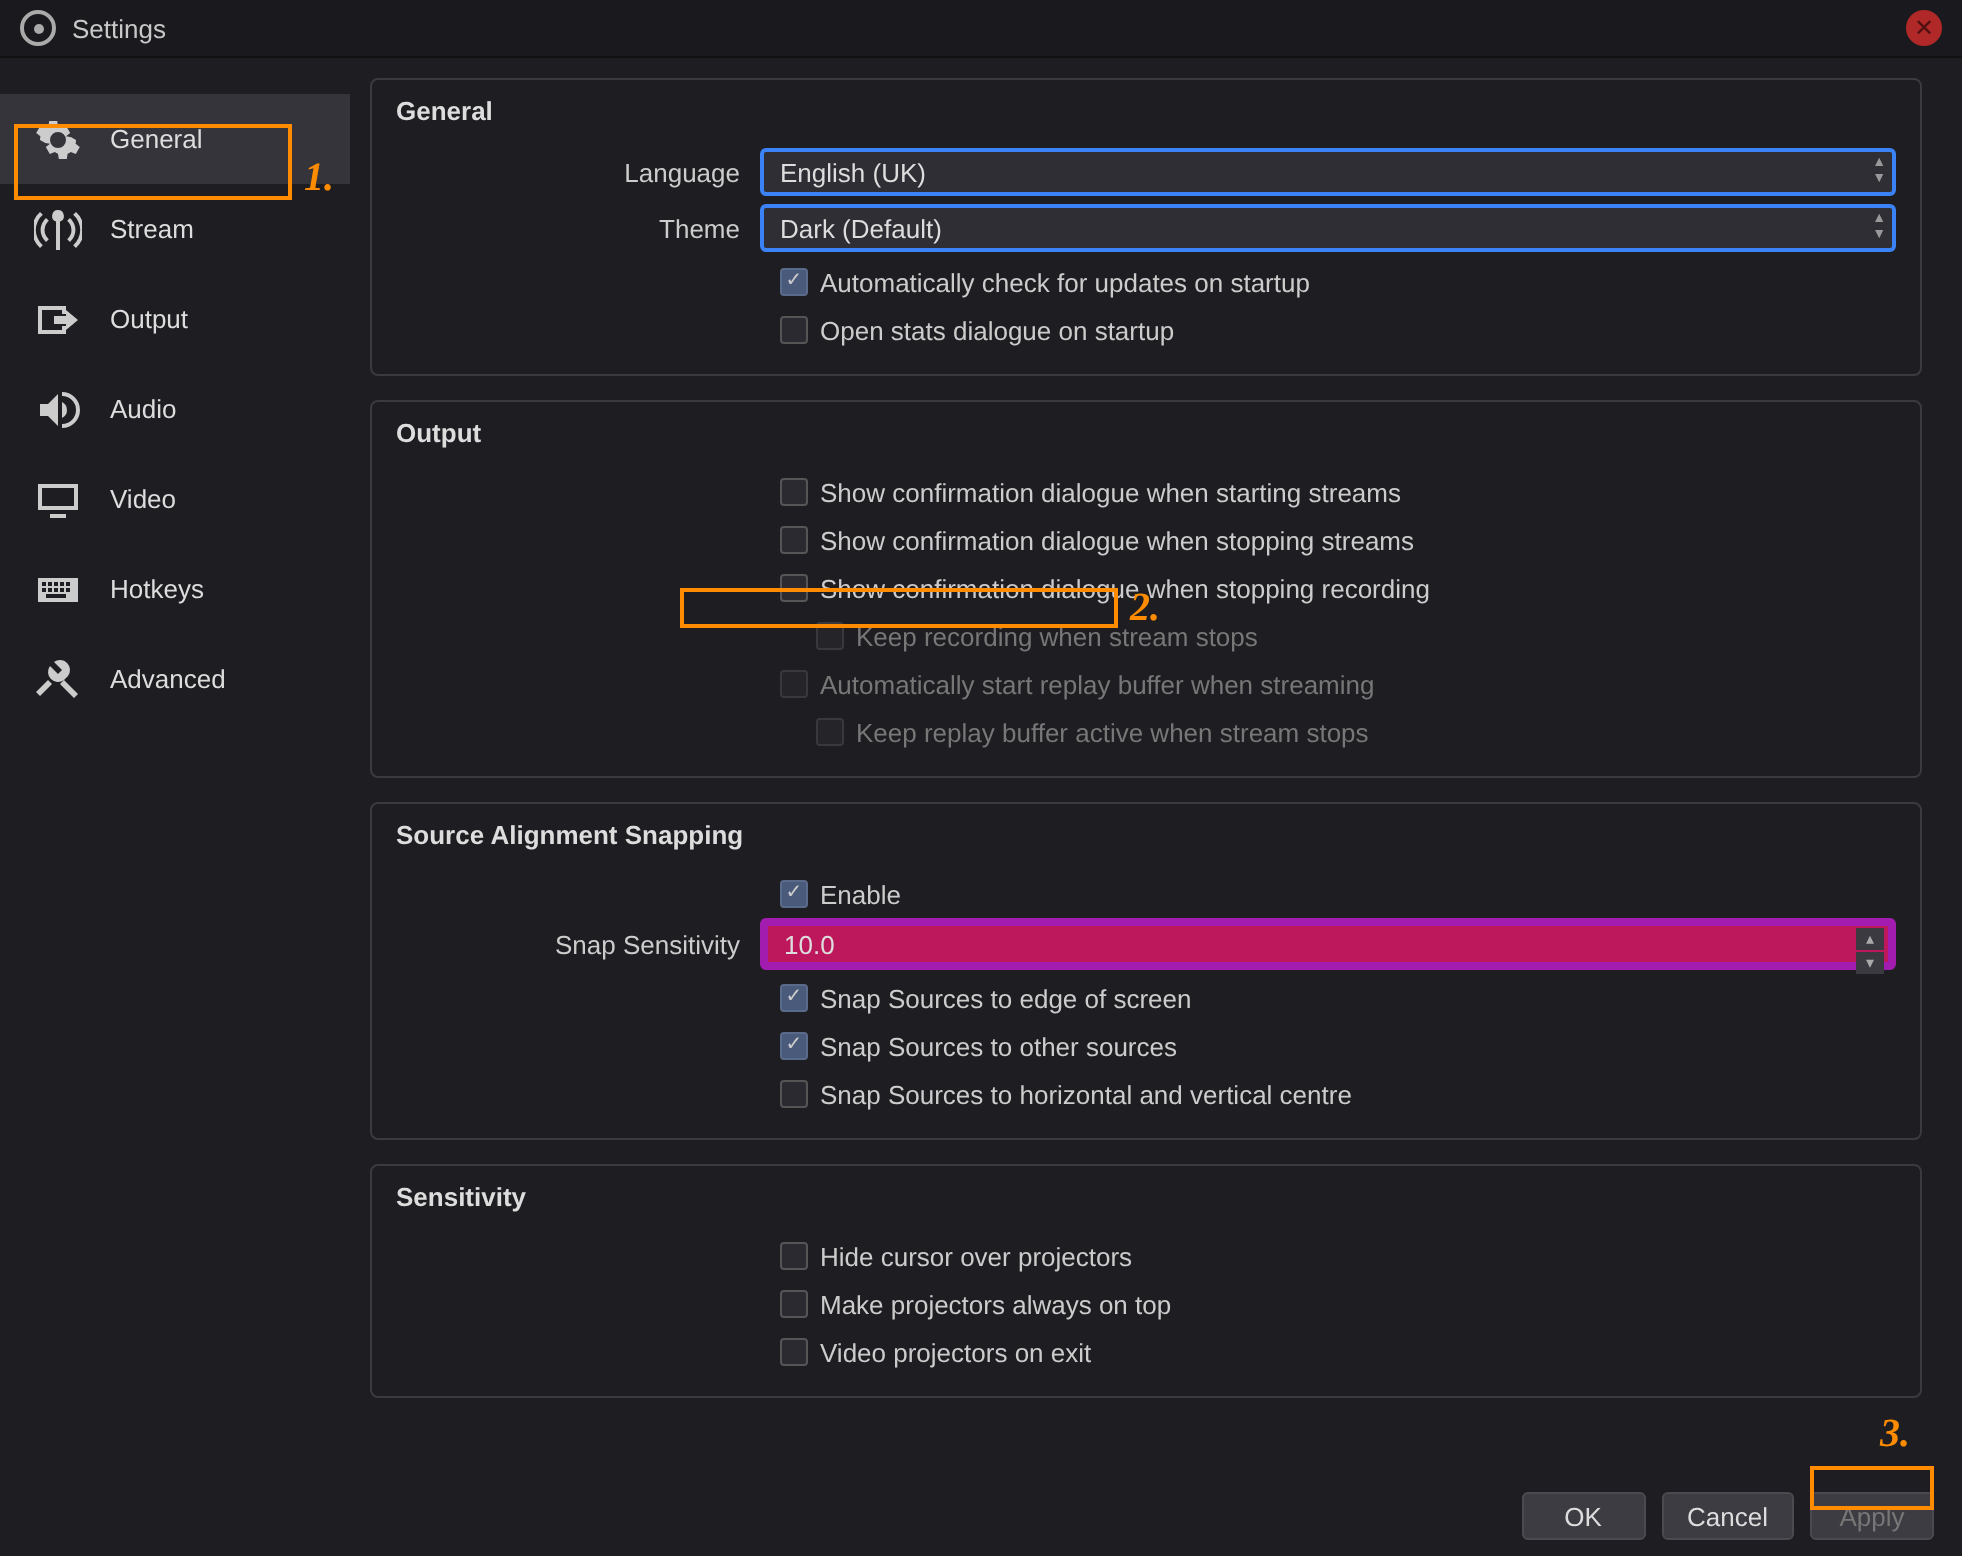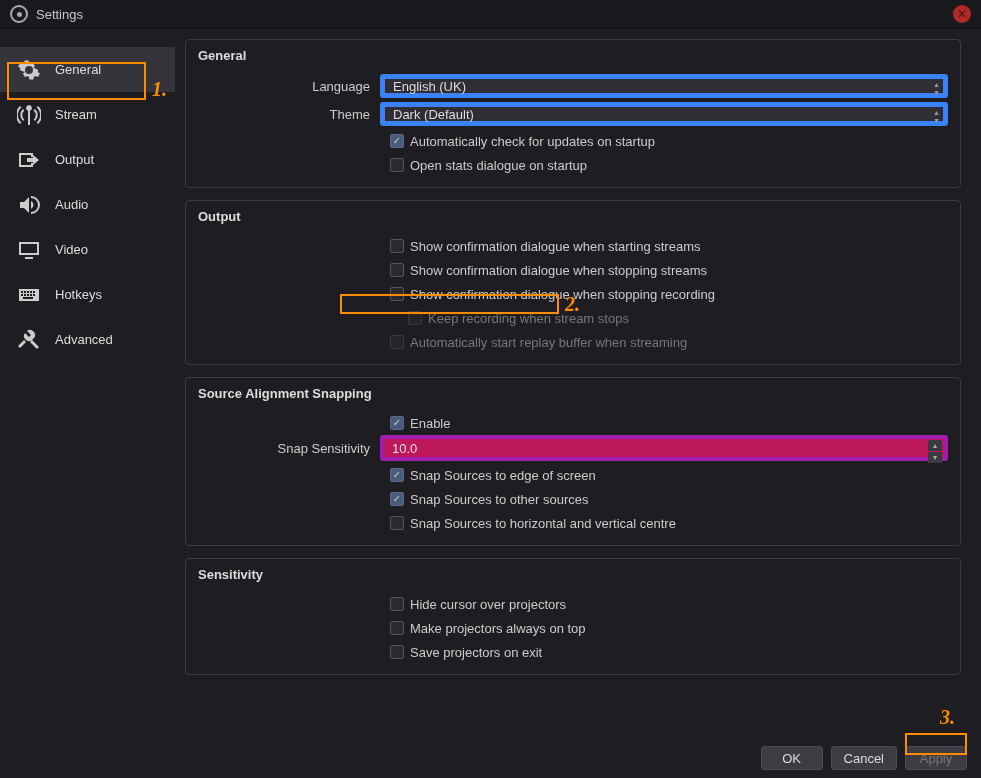--- a/index.html
+++ b/index.html
@@ -30,21 +30,21 @@
 .main::-webkit-scrollbar-track { background:#2a2a2e; }
 .main::-webkit-scrollbar-thumb { background:#4a4a50; border-radius:2px; }
 
 .group { border:1px solid #3a3a40; border-radius:4px; margin-bottom:12px; padding:8px 12px 10px; }
 .group-title { font-weight:bold; color:#ddd; margin-bottom:10px; }
 
 .row { display:flex; align-items:center; min-height:26px; margin-bottom:2px; }
 .row .label { width:182px; text-align:right; padding-right:10px; color:#ccc; }
 .row .control { flex:1; }
 
-.select { background:#2e2e34; border:5px solid #3b82f6; border-radius:3px; height:24px; display:flex; align-items:center; padding:0 8px; position:relative; color:#ddd; cursor:pointer; }
+.select { background:#2e2e34; border:2px solid #3b82f6; border-radius:3px; height:24px; display:flex; align-items:center; padding:0 8px; position:relative; color:#ddd; cursor:pointer; }
 .select .spinner { position:absolute; right:3px; top:2px; display:flex; flex-direction:column; }
 .select .spinner span { font-size:7px; line-height:8px; color:#999; }
 
 .num-input { background:#be185d; border:4px solid #a21caf; border-radius:3px; height:26px; display:flex; align-items:center; padding:0 8px; position:relative; color:#ddd; }
 .num-input .spinner { position:absolute; right:2px; top:1px; display:flex; flex-direction:column; }
 .num-input .spinner span { font-size:8px; line-height:11px; color:#aaa; display:block; background:#3a3a40; width:14px; text-align:center; margin-bottom:1px; cursor:pointer; }
 
 .checkbox-row { display:flex; align-items:center; padding-left:192px; min-height:24px; }
 .checkbox-row.nested { padding-left:210px; }
 .cb { width:14px; height:14px; border:1px solid #555; border-radius:2px; margin-right:6px; display:flex; align-items:center; justify-content:center; background:#2a2a30; cursor:pointer; flex-shrink:0; }
@@ -182,20 +182,24 @@
           <span class="cb-label">Show confirmation dialogue when stopping recording</span>
         </div>
       <div class="checkbox-row nested disabled">
           <span class="cb disabled"></span>
           <span class="cb-label">Keep recording when stream stops</span>
         </div>
       <div class="checkbox-row disabled">
           <span class="cb disabled"></span>
           <span class="cb-label">Automatically start replay buffer when streaming</span>
         </div>
+      <div class="checkbox-row nested disabled">
+          <span class="cb disabled"></span>
+          <span class="cb-label">Keep replay buffer active when stream stops</span>
+        </div>
     </div>
 
     <div class="group">
       <div class="group-title">Source Alignment Snapping</div>
       <div class="checkbox-row">
           <span class="cb checked"></span>
           <span class="cb-label">Enable</span>
         </div>
       <div class="row">
         <div class="label">Snap Sensitivity</div>
@@ -228,21 +232,21 @@
       <div class="checkbox-row">
           <span class="cb"></span>
           <span class="cb-label">Hide cursor over projectors</span>
         </div>
       <div class="checkbox-row">
           <span class="cb"></span>
           <span class="cb-label">Make projectors always on top</span>
         </div>
       <div class="checkbox-row">
           <span class="cb"></span>
-          <span class="cb-label">Save projectors on exit</span>
+          <span class="cb-label">Video projectors on exit</span>
         </div>
     </div>
 
   </div>
 </div>
 
 <div class="footer">
   <div class="btn">OK</div>
   <div class="btn">Cancel</div>
   <div class="btn disabled">Apply</div>

